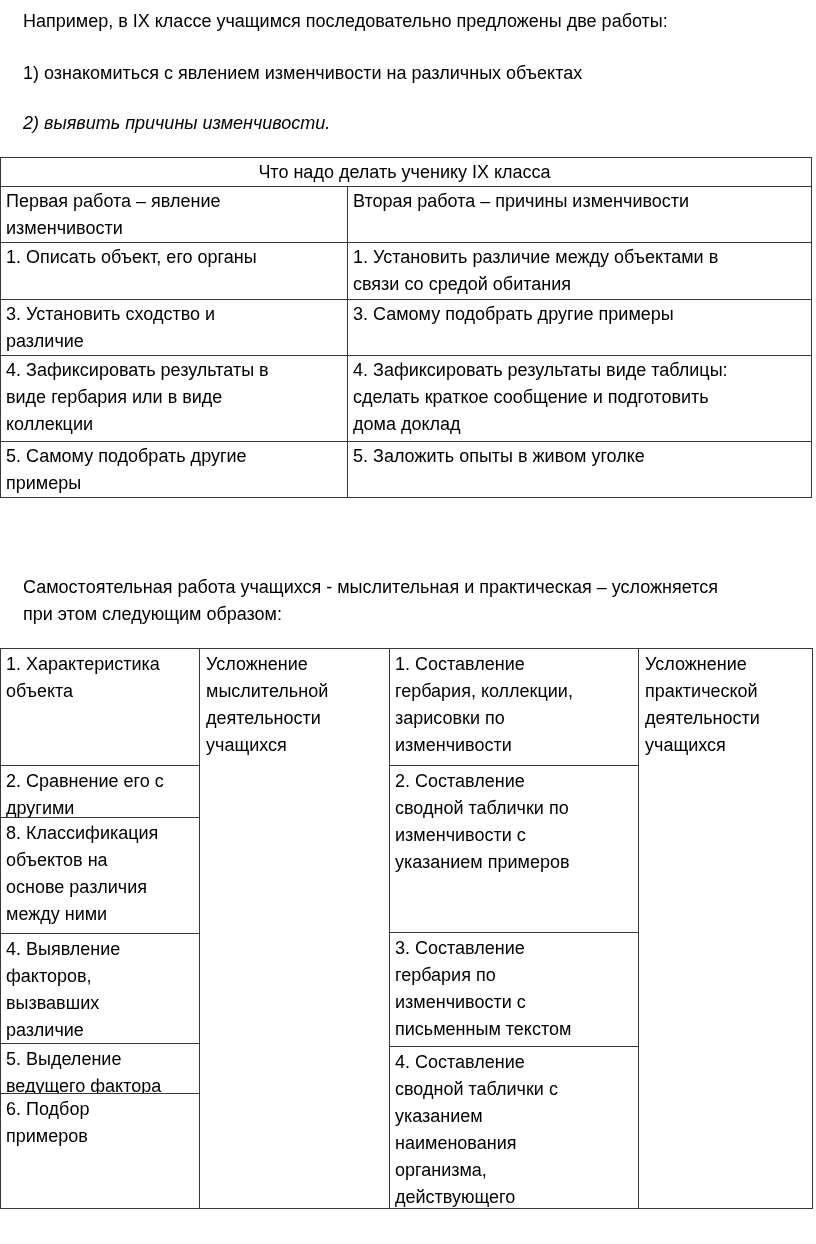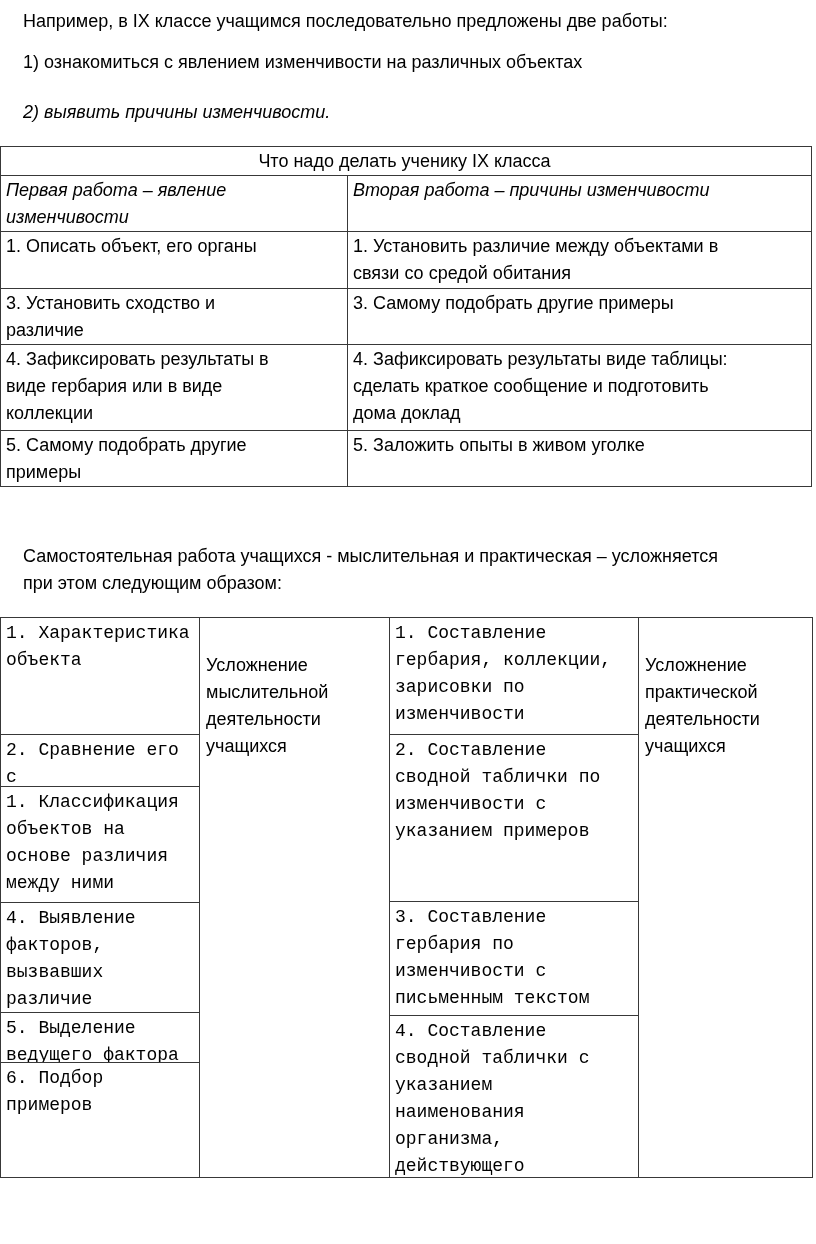--- a/index.html
+++ b/index.html
@@ -15,23 +15,23 @@
     font-size: 18px;
     line-height: 27px;
     overflow: hidden;
   }
   .para {
     margin: 0;
     padding: 0 4px 0 23px;
     white-space: pre-line;
   }
   .intro-1 { margin-top: 8px; }
-  .intro-2 { margin-top: 14px; }
+  .intro-2 { margin-top: 25px; }
   .intro-3 { margin-top: 23px; font-style: italic; }
-  .mid-para { margin-top: 56px; }
+  .mid-para { margin-top: 76px; }
 
   
   table.t1 {
     margin-top: 20px;
     border-collapse: collapse;
     table-layout: fixed;
     width: 811px;
   }
   table.t1 td {
     border: 1.5px solid #383838;
@@ -40,21 +40,21 @@
     white-space: pre-line;
     overflow: hidden;
   }
   td.t1-title {
     text-align: center;
     height: 26px;
     padding-top: 0;
   }
   .t1-c1 { width: 347px; }
   .t1-c2 { width: 464px; }
-  tr.t1-hdr  td { height: 53px; font-style: italic; }
+  tr.t1-hdr  td { height: 53px; }
   tr.t1-r1 td { height: 55px; }
   tr.t1-r2 td { height: 53px; }
   tr.t1-r3 td { height: 53px; }
   tr.t1-r4 td { height: 84px; }
   tr.t1-r5 td { height: 53px; }
 
   
   .t2 {
     margin-top: 20px;
     width: 813px;
@@ -77,30 +77,28 @@
   .t2-col-3 { width: 249px; }
   .t2-col-4 { width: 175px; flex: 1; }
   .t2-cell {
     box-sizing: border-box;
     border-bottom: 1.5px solid #383838;
     padding: 2px 8px 8px 5px;
     white-space: pre-line;
     line-height: 27px;
     overflow: hidden;
     flex: 0 0 auto;
-    font-family: Liberation Mono, monospace;
   }
   .t2-cell:last-child { border-bottom: none; flex: 1 1 auto; }
   .t2-head {
     box-sizing: border-box;
     padding: 2px 8px 0 6px;
     white-space: pre-line;
     line-height: 27px;
     flex: 1 1 auto;
-    margin-top: 32px;
   }
   .c1-1 { height: 117px; }
   .c1-2 { height: 52px; }
   .c1-3 { height: 116px; }
   .c1-4 { height: 110px; }
   .c1-5 { height: 50px; }
   .c3-1 { height: 117px; }
   .c3-2 { height: 167px; }
   .c3-3 { height: 114px; }
 </style>
@@ -153,21 +151,21 @@
 
 <p class="para mid-para">Самостоятельная работа учащихся - мыслительная и практическая – усложняется
 при этом следующим образом:</p>
 
 <div class="t2">
   <div class="t2-col t2-col-1">
     <div class="t2-cell c1-1">1. Характеристика
 объекта</div>
     <div class="t2-cell c1-2">2. Сравнение его с
 другими</div>
-    <div class="t2-cell c1-3">1. Классификация
+    <div class="t2-cell c1-3">8. Классификация
 объектов на
 основе различия
 между ними</div>
     <div class="t2-cell c1-4">4. Выявление
 факторов,
 вызвавших
 различие</div>
     <div class="t2-cell c1-5">5. Выделение
 ведущего фактора</div>
     <div class="t2-cell">6. Подбор

